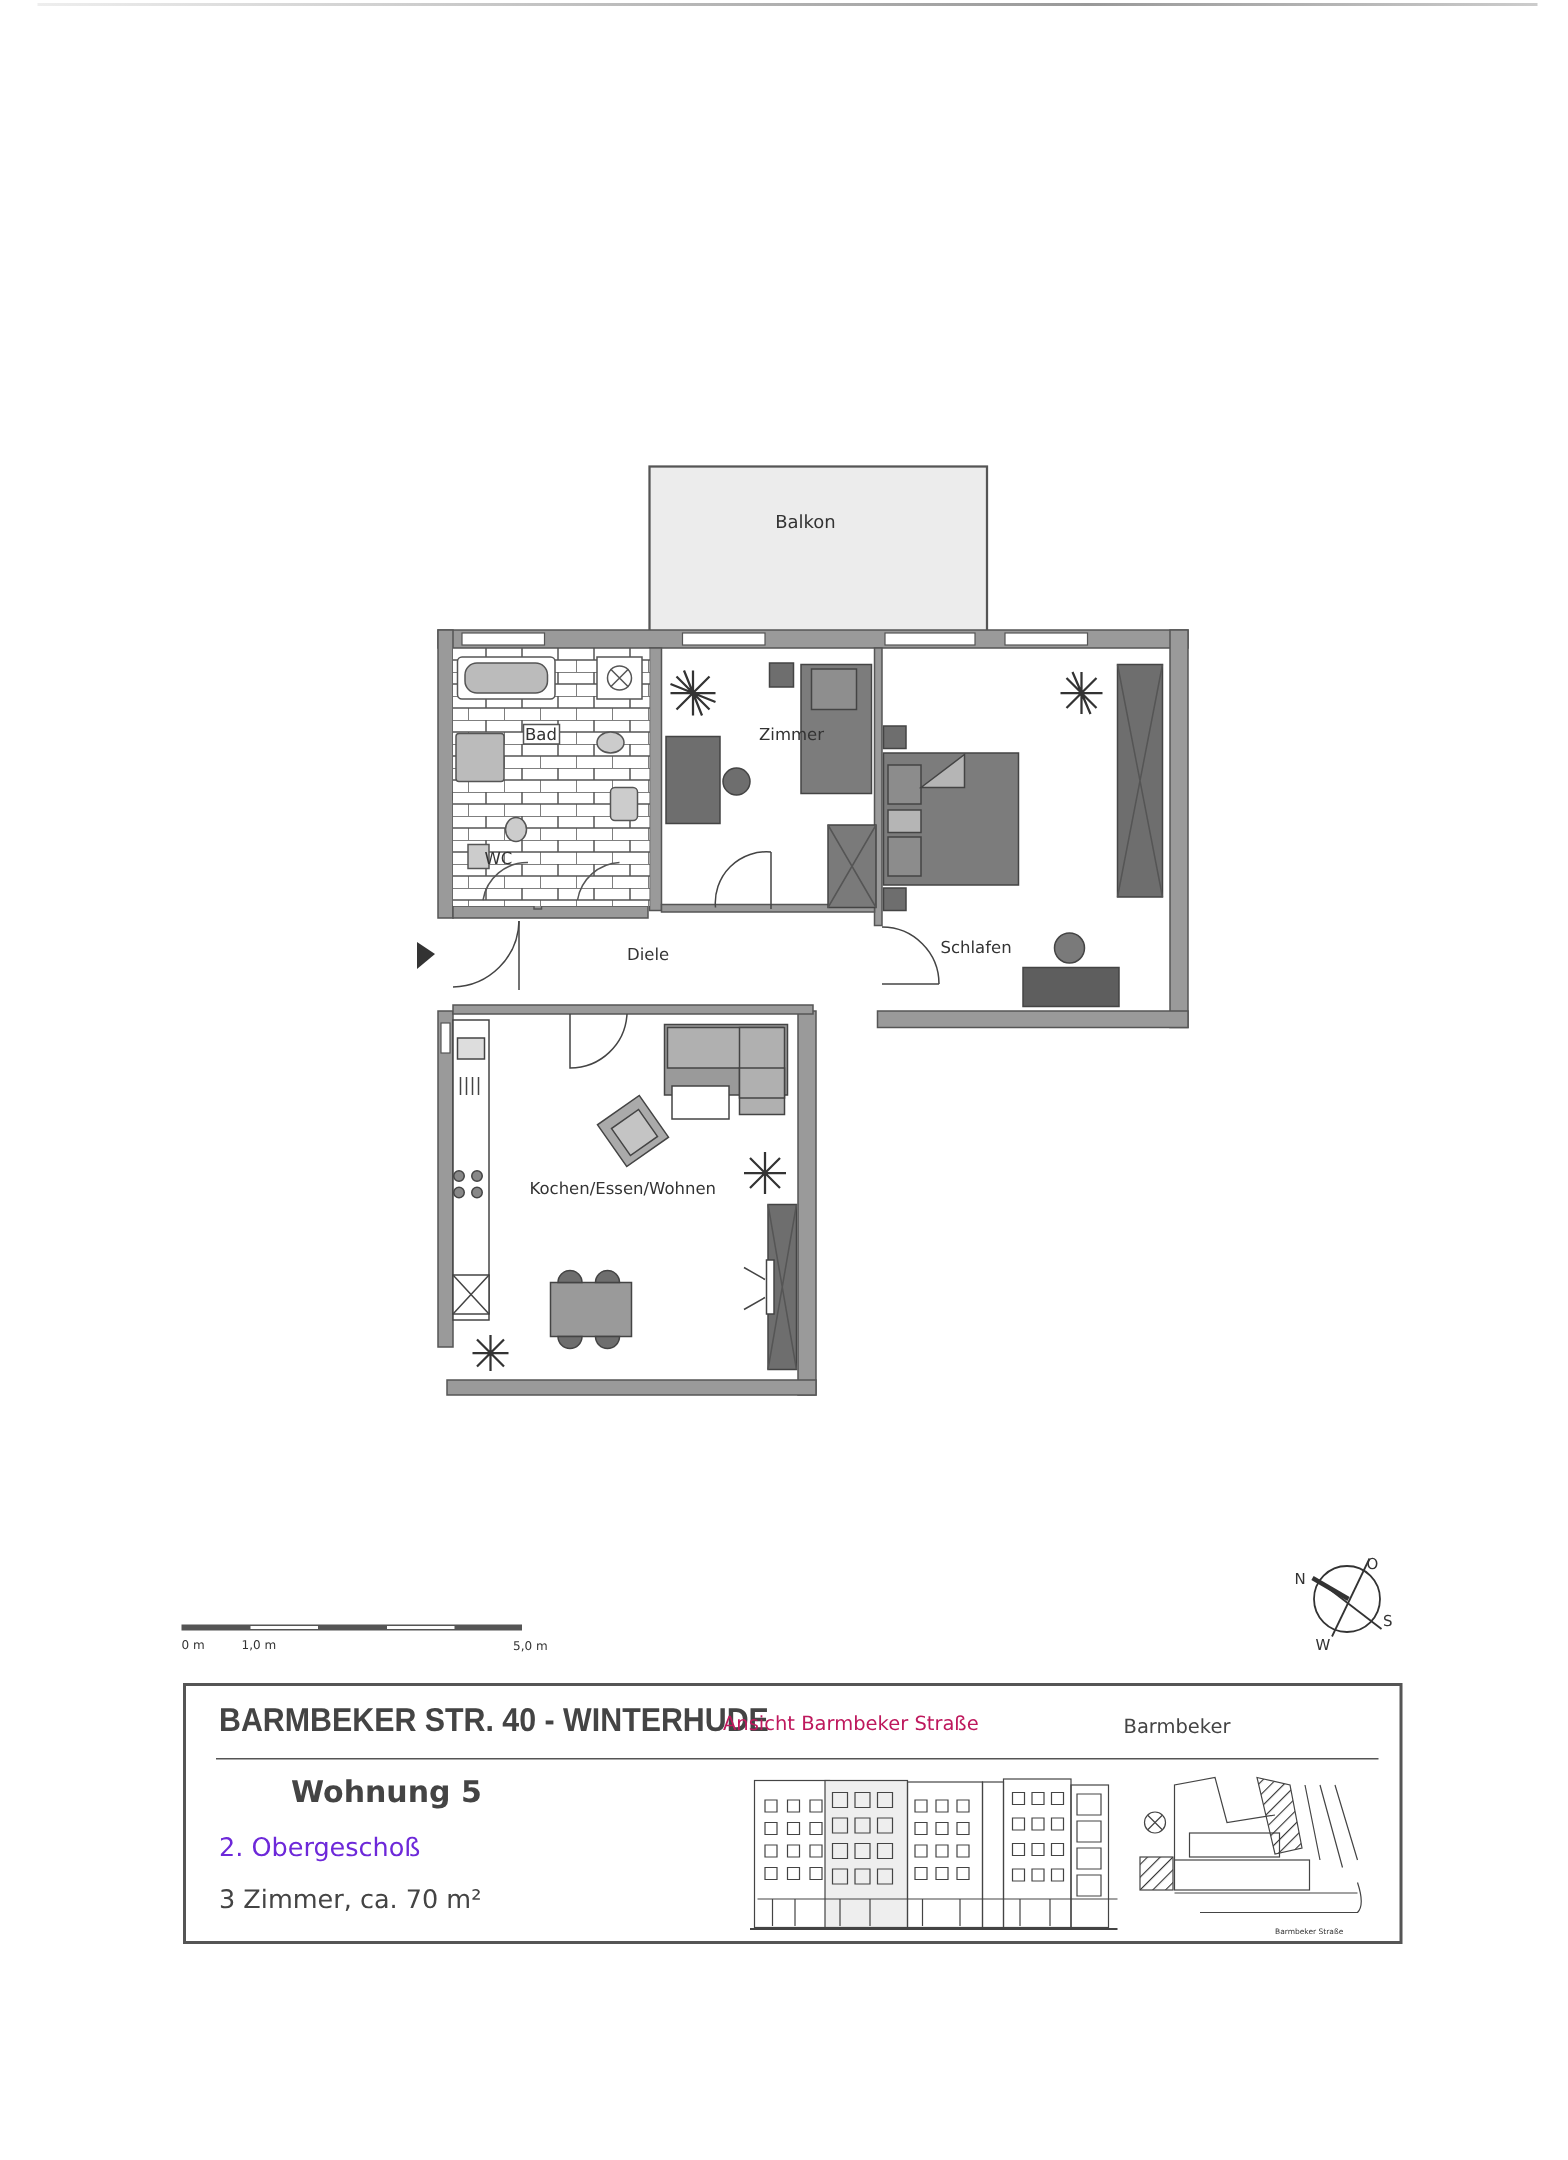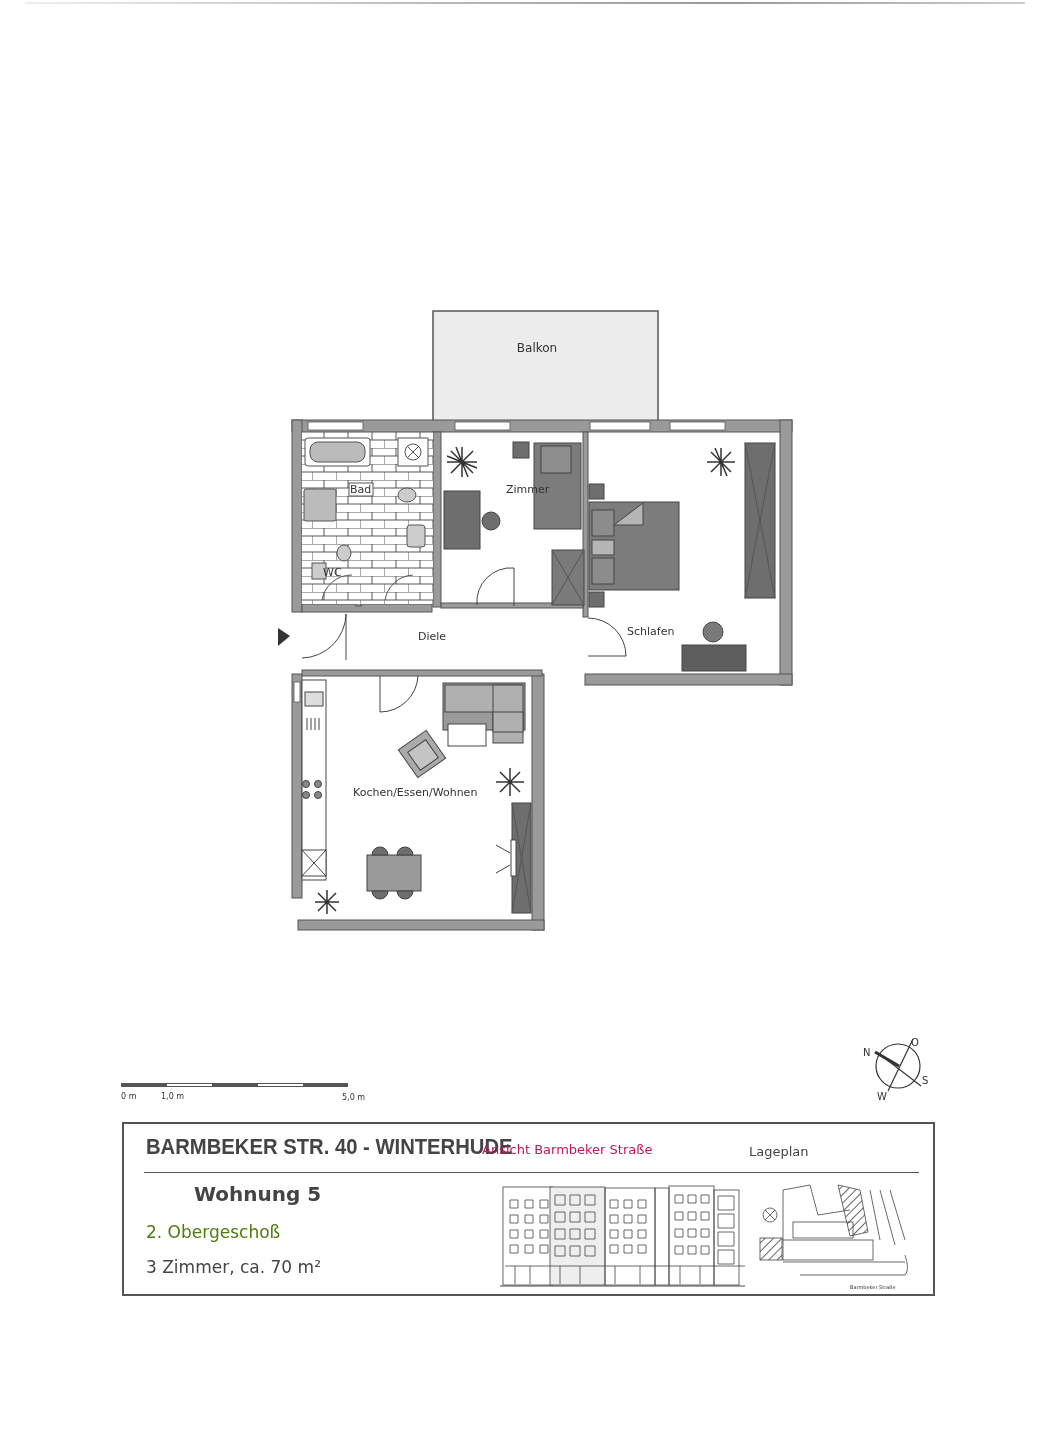--- a/index.html
+++ b/index.html
@@ -4,21 +4,21 @@
 <style>
   html,body{margin:0;padding:0;background:#ffffff;}
   body{width:1045px;height:1440px;position:relative;overflow:hidden;font-family:"DejaVu Sans","Liberation Sans",sans-serif;color:#333;}
   .topline{position:absolute;left:25px;top:2px;width:1000px;height:2px;background:linear-gradient(90deg,#eee,#bbb 40%,#999 70%,#ccc);}
   svg{position:absolute;left:0;top:0;}
   .lbl{font-family:"DejaVu Sans","Liberation Sans",sans-serif;fill:#333;}
   .tb{position:absolute;left:122px;top:1122px;width:813px;height:174px;border:2px solid #555;box-sizing:border-box;}
   .tb-title{position:absolute;left:22px;top:10px;font-family:"Liberation Sans","DejaVu Sans",sans-serif;font-weight:bold;font-size:22px;color:#444;letter-spacing:0px;transform:scaleX(0.92);transform-origin:left;}
   .tb-rule{position:absolute;left:20px;top:48px;width:775px;height:1px;background:#555;}
   .tb-unit{position:absolute;left:22px;top:58px;font-weight:bold;font-size:20px;color:#444;font-family:"DejaVu Sans",sans-serif;margin-left:48px;}
-  .tb-floor{position:absolute;left:22px;top:98px;font-size:17px;color:#4d7c0f;}
+  .tb-floor{position:absolute;left:22px;top:98px;font-size:17px;color:#6d28d9;}
   .tb-size{position:absolute;left:22px;top:133px;font-size:17px;color:#444;}
   .tb-ansicht{position:absolute;left:358px;top:18px;font-size:13px;color:#be185d;}
   .tb-lage{position:absolute;left:625px;top:20px;font-size:13px;color:#444;}
 </style>
 </head>
 <body>
 
 <div class="topline"></div>
 
 <svg width="1045" height="1440" viewBox="0 0 1045 1440">
@@ -225,14 +225,14 @@
   </g>
 </svg>
 
 <div class="tb">
   <div class="tb-title">BARMBEKER STR. 40 - WINTERHUDE</div>
   <div class="tb-rule"></div>
   <div class="tb-unit">Wohnung 5</div>
   <div class="tb-floor">2. Obergeschoß</div>
   <div class="tb-size">3 Zimmer, ca. 70 m²</div>
   <div class="tb-ansicht">Ansicht Barmbeker Straße</div>
-  <div class="tb-lage">Lageplan</div>
+  <div class="tb-lage">Barmbeker</div>
 </div>
 
 </body></html>

